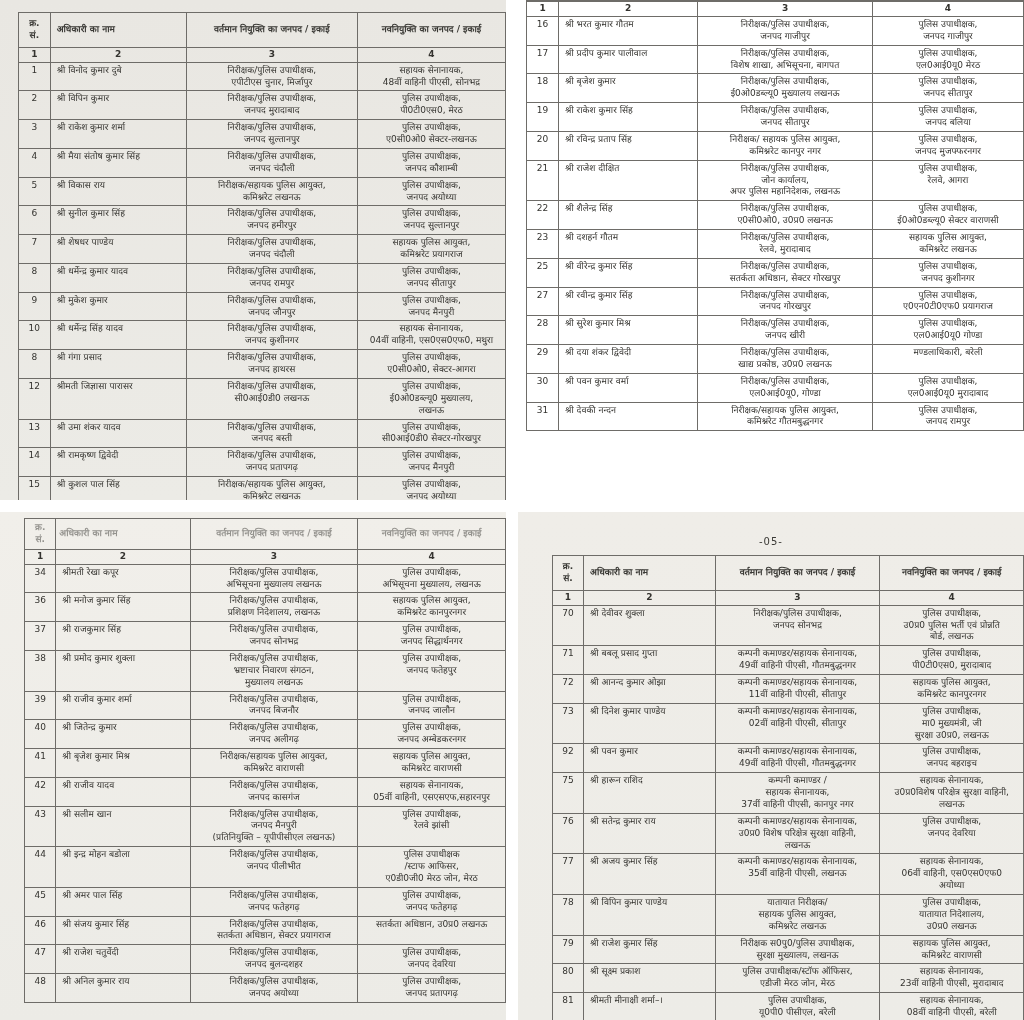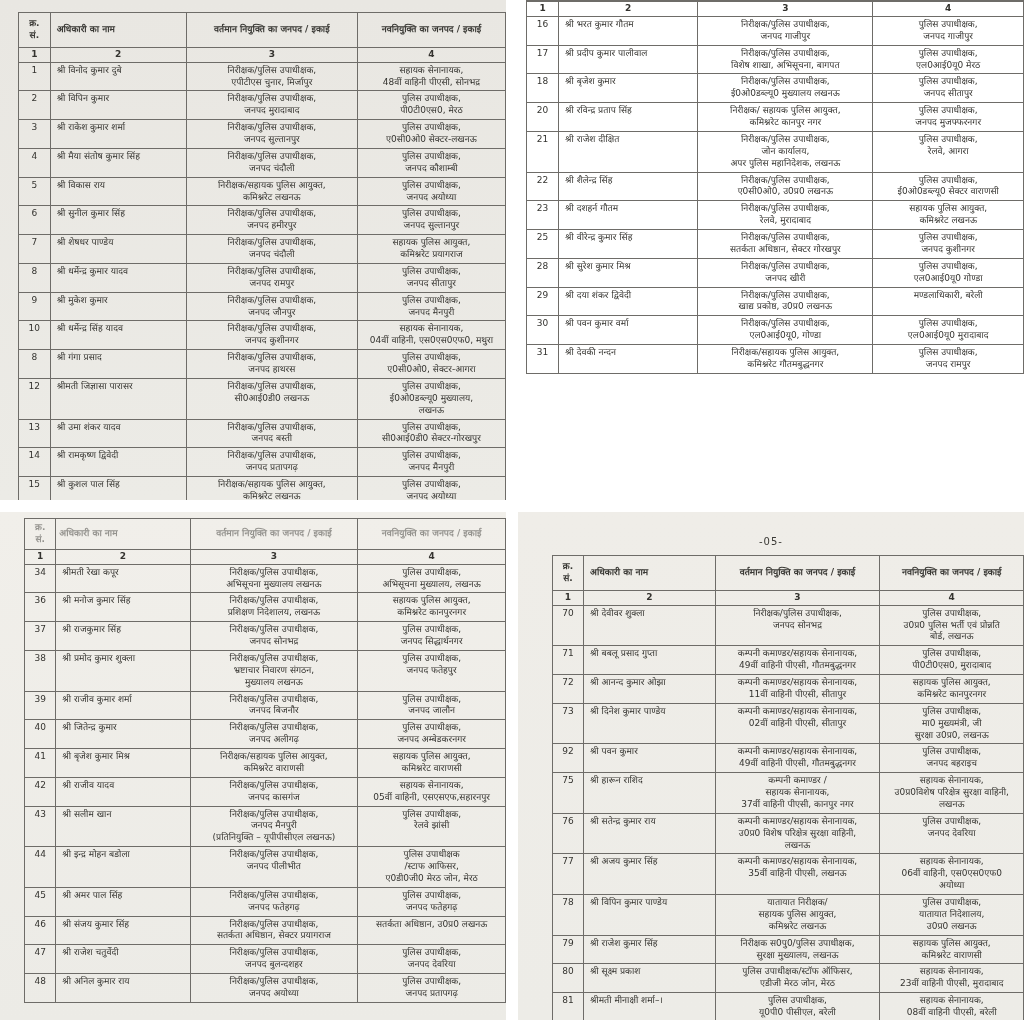--- a/index.html
+++ b/index.html
@@ -247,20 +247,28 @@
 
           <tr>
             <td class="sn">18</td>
             <td class="name">श्री बृजेश कुमार</td>
             <td class="cur">निरीक्षक/पुलिस उपाधीक्षक,
 ई0ओ0डब्ल्यू0 मुख्यालय लखनऊ</td>
             <td class="new">पुलिस उपाधीक्षक,
 जनपद सीतापुर</td>
           </tr>
 
+          <tr>
+            <td class="sn">19</td>
+            <td class="name">श्री राकेश कुमार सिंह</td>
+            <td class="cur">निरीक्षक/पुलिस उपाधीक्षक,
+जनपद सीतापुर</td>
+            <td class="new">पुलिस उपाधीक्षक,
+जनपद बलिया</td>
+          </tr>
 
           <tr>
             <td class="sn">20</td>
             <td class="name">श्री रविन्द्र प्रताप सिंह</td>
             <td class="cur">निरीक्षक/ सहायक पुलिस आयुक्त,
 कमिश्नरेट कानपुर नगर</td>
             <td class="new">पुलिस उपाधीक्षक,
 जनपद मुजफ्फरनगर</td>
           </tr>
 
@@ -296,20 +304,28 @@
           <tr>
             <td class="sn">25</td>
             <td class="name">श्री वीरेन्द्र कुमार सिंह</td>
             <td class="cur">निरीक्षक/पुलिस उपाधीक्षक,
 सतर्कता अधिष्ठान, सेक्टर गोरखपुर</td>
             <td class="new">पुलिस उपाधीक्षक,
 जनपद कुशीनगर</td>
           </tr>
 
 
+          <tr>
+            <td class="sn">27</td>
+            <td class="name">श्री रवीन्द्र कुमार सिंह</td>
+            <td class="cur">निरीक्षक/पुलिस उपाधीक्षक,
+जनपद गोरखपुर</td>
+            <td class="new">पुलिस उपाधीक्षक,
+ए0एन0टी0एफ0 प्रयागराज</td>
+          </tr>
 
           <tr>
             <td class="sn">28</td>
             <td class="name">श्री सुरेश कुमार मिश्र</td>
             <td class="cur">निरीक्षक/पुलिस उपाधीक्षक,
 जनपद खीरी</td>
             <td class="new">पुलिस उपाधीक्षक,
 एल0आई0यू0 गोण्डा</td>
           </tr>
 

